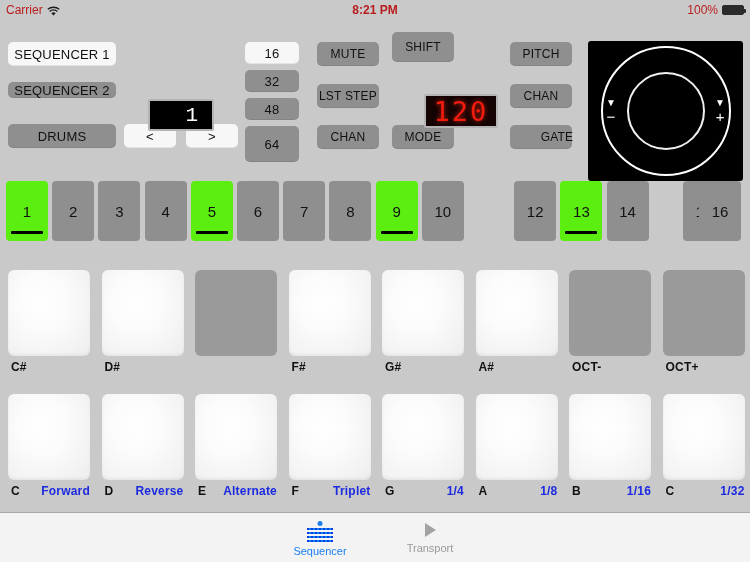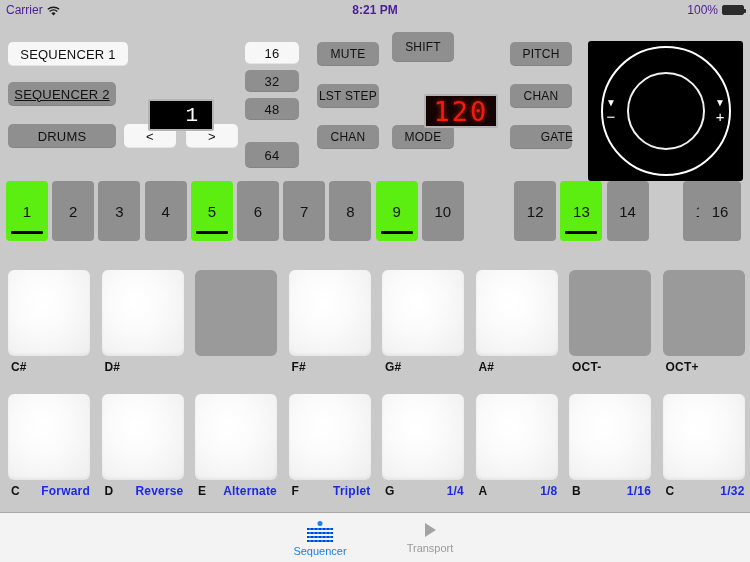--- a/index.html
+++ b/index.html
@@ -9,21 +9,21 @@
     background: #c9c9c9;
     overflow: hidden;
   }
   #app { position: relative; width: 750px; height: 562px; background: #c9c9c9; }
 
   
   .statusbar {
     position: absolute; top: 0; left: 0; width: 750px; height: 20px;
     background: #c9c9c9;
     display: flex; align-items: center;
-    font-size: 12px; color: #4c1d95;
+    font-size: 12px; color: #b91c1c;
   }
   .sb-left { position: absolute; left: 6px; display: flex; align-items: center; gap: 4px; }
   .sb-center { position: absolute; left: 0; width: 750px; text-align: center; font-weight: bold; font-size: 12px; }
   .sb-right { position: absolute; right: 6px; display: flex; align-items: center; gap: 4px; }
   .wifi-icon { display: inline-block; width: 13px; height: 11px; position: relative; top: 1px; }
   .batt { width: 22px; height: 10px; border: 1px solid #2b2b2b; border-radius: 2px; position: relative; background: #2b2b2b; }
   .batt::after { content:""; position: absolute; right: -3px; top: 3px; width: 2px; height: 4px; background: #2b2b2b; border-radius: 0 1px 1px 0; }
 
   
   .topctl { position: absolute; top: 20px; left: 0; width: 750px; height: 145px; }
@@ -34,40 +34,40 @@
     display: flex; align-items: center; justify-content: center;
     font-size: 13px; color: #111;
     font-family: "Liberation Sans", sans-serif;
     letter-spacing: .2px;
     user-select: none;
     box-shadow: inset 0 -1px 0 rgba(0,0,0,.07);
   }
   .btn.grey { background: #8f8f8f; }
   .btn.white { background: #f7f7f7; }
 
-  .seq1  { left: 8px;   top: 22px;  width: 120px; height: 24px; }
-  .seq2  { left: 8px;   top: 62px;  width: 108px; height: 24px; text-decoration: underline; }
+  .seq1  { left: 8px;   top: 22px;  width: 108px; height: 24px; }
+  .seq2  { left: 8px;   top: 62px;  width: 108px; height: 16px; }
   .drums { left: 8px;   top: 104px; width: 108px; height: 24px; }
   .prev  { left: 124px; top: 104px; width: 52px;  height: 24px; }
   .next  { left: 186px; top: 104px; width: 52px;  height: 24px; }
 
   
   .lcd-pattern {
     position: absolute; left: 148px; top: 79px; width: 66px; height: 32px;
     background: #000; border: 2px solid #b4b4b4; border-radius: 2px;
     display: flex; align-items: center; justify-content: flex-end;
     padding-right: 14px;
     color: #fff; font-size: 21px;
     font-family: "Liberation Mono", monospace;
   }
 
   .len16 { left: 245px; top: 22px;  width: 54px; height: 22px; }
   .len32 { left: 245px; top: 50px;  width: 54px; height: 22px; }
   .len48 { left: 245px; top: 78px;  width: 54px; height: 22px; }
-  .len64 { left: 245px; top: 122px; width: 54px; height: 26px; }
+  .len64 { left: 245px; top: 106px; width: 54px; height: 36px; }
 
   .mute  { left: 317px; top: 22px;  width: 62px; height: 24px; }
   .shift { left: 392px; top: 12px;  width: 62px; height: 30px; }
   .pitch { left: 510px; top: 22px;  width: 62px; height: 24px; }
   .lstep { left: 317px; top: 64px;  width: 62px; height: 24px; }
   .velo  { left: 510px; top: 64px;  width: 62px; height: 24px; }
   .chan  { left: 317px; top: 105px; width: 62px; height: 24px; }
   .mode  { left: 392px; top: 105px; width: 62px; height: 24px; }
   .gate  { left: 510px; top: 105px; width: 62px; height: 24px; padding-left: 32px; }
   .btn.small { font-size: 12px; }

